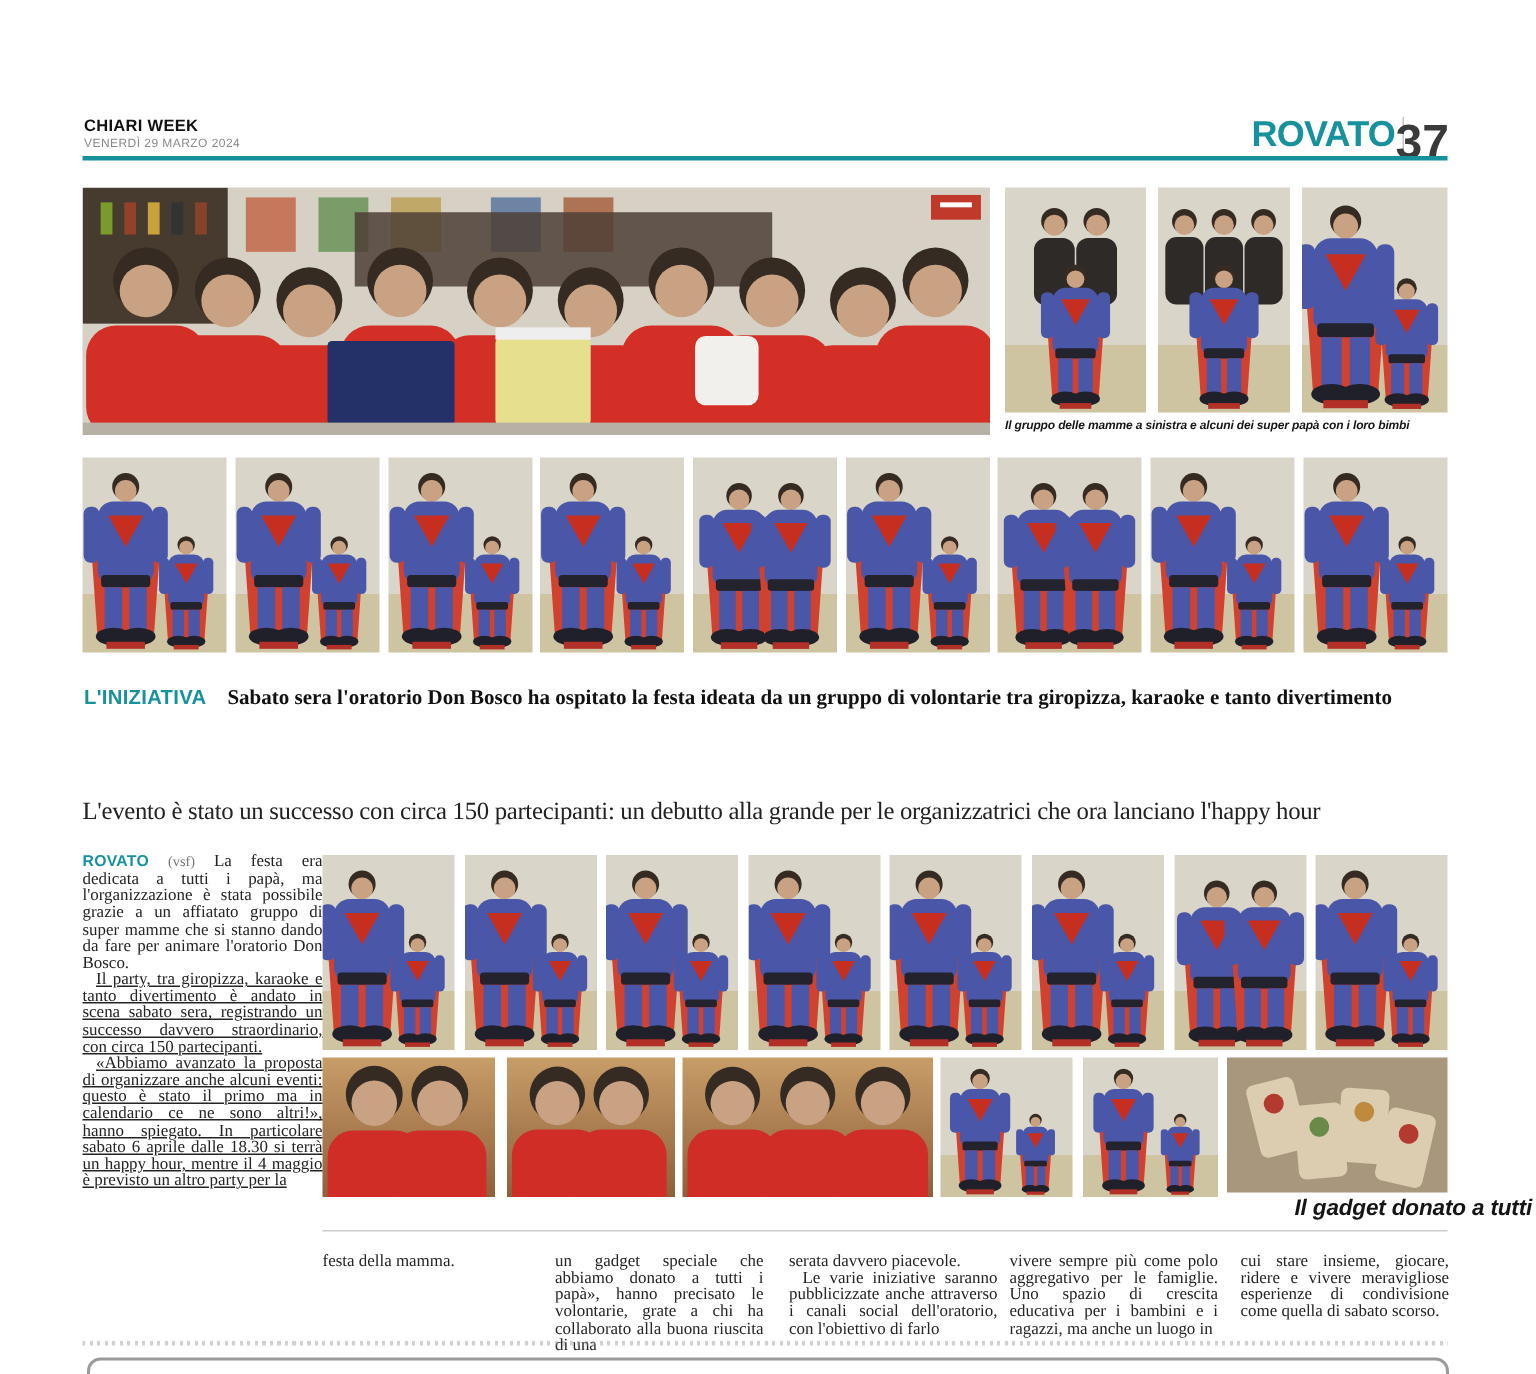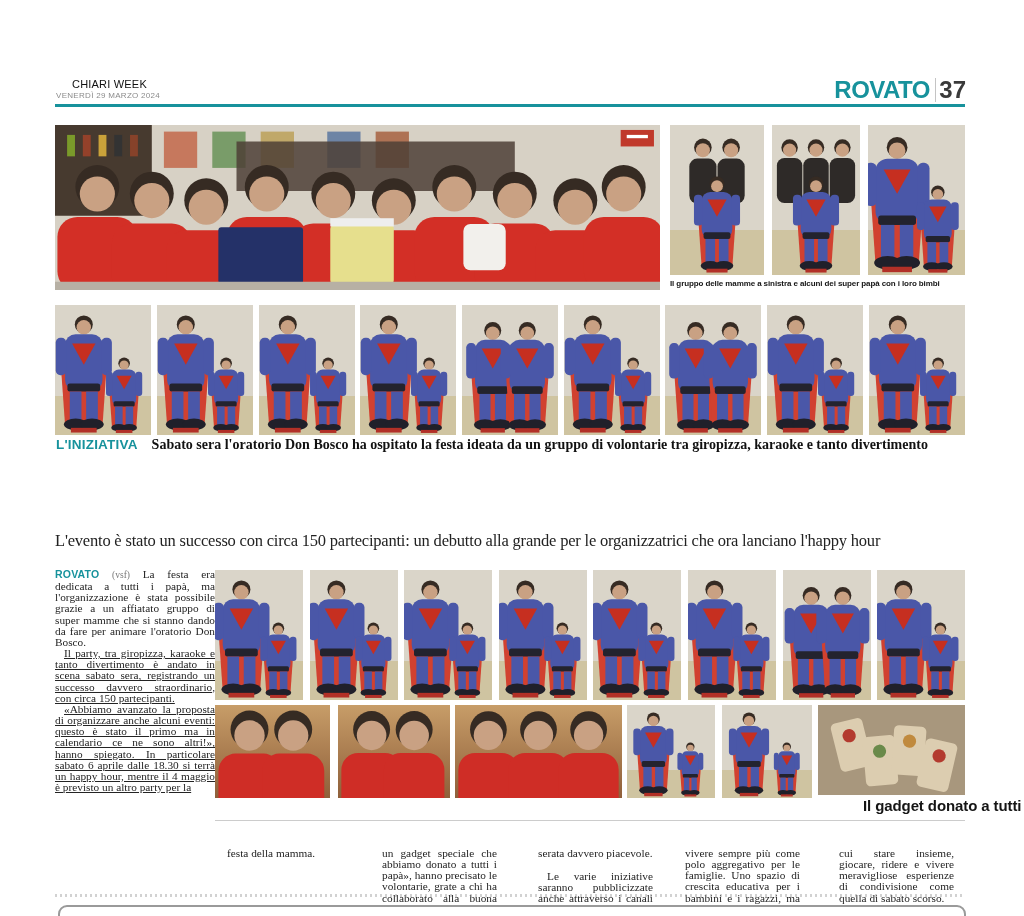--- a/index.html
+++ b/index.html
@@ -1,67 +1,67 @@
 <!DOCTYPE html>
 <html><head>
 <meta charset="utf-8">
 <style>
   html,body{margin:0;padding:0;background:#ffffff;}
   .page{position:relative;width:1024px;height:916px;background:#fff;overflow:hidden;
         font-family:"Liberation Serif",serif;color:#1f1f1f;}
   .abs{position:absolute;}
 
   
-  .paper-name{left:72px;top:78px;font-family:"Liberation Sans",sans-serif;font-weight:normal;
+  .paper-name{left:56px;top:78px;font-family:"Liberation Sans",sans-serif;font-weight:bold;
               font-size:11px;letter-spacing:.2px;color:#111;}
   .paper-date{left:56px;top:91px;font-family:"Liberation Sans",sans-serif;font-size:8px;
               color:#8b8b8b;letter-spacing:.3px;}
   .section{right:94px;top:76px;font-family:"Liberation Sans",sans-serif;font-weight:bold;
            font-size:24px;color:#17929c;letter-spacing:-.5px;}
   .pagenum{right:58px;top:76px;font-family:"Liberation Sans",sans-serif;font-weight:bold;
-           font-size:24px;color:#3a3a3a;}
+           font-size:32px;color:#3a3a3a;}
   .pagenum-sep{right:88px;top:78px;width:1px;height:24px;background:#c4c4c4;}
   .teal-rule{left:55px;top:104px;width:910px;height:3px;background:#17929c;}
 
   
   .photo{position:absolute;overflow:hidden;
          background:linear-gradient(#dad5c9 0 70%,#cfc4a1 70% 100%);}
   .photo.k-w{background:linear-gradient(#c79d68,#8f5f3a);}
   .photo.k-bag{background:#a8977d;}
   .photo.k-bar{background:#d7d1c5;}
   .photo svg{display:block;}
 
   
   .caption{font-family:"Liberation Sans",sans-serif;font-weight:bold;color:#151515;
-           font-size:8px;letter-spacing:-.1px;white-space:nowrap;}
+           font-size:8px;letter-spacing:-.1px;white-space:nowrap;font-style:italic;}
   .cap-top{left:670px;top:279px;}
   .cap-gadget{left:863px;top:797px;font-size:15px;}
 
   
-  .kicker{left:56px;top:435px;width:909px;white-space:nowrap;}
+  .kicker{left:56px;top:456px;width:909px;white-space:nowrap;}
   .kicker-label{font-family:"Liberation Sans",sans-serif;font-weight:bold;font-size:13.5px;
                 color:#17929c;letter-spacing:.2px;margin-right:14px;}
   .kicker-text{font-size:14px;font-weight:bold;color:#111;}
   .headline{left:54px;top:466px;width:912px;font-size:41px;font-weight:bold;color:#181818;
             letter-spacing:-1px;white-space:nowrap;}
   .subhead{left:55px;top:531px;width:910px;font-size:16.5px;color:#222;white-space:nowrap;
            letter-spacing:-.2px;}
 
   
   .col1{left:55px;top:569px;width:160px;font-size:11.3px;line-height:11.15px;
         text-align:justify;color:#242424;}
   .col1 p{margin:0;}
   .col1 p + p{text-indent:9px;text-decoration:underline;}
   .lead-label{font-family:"Liberation Sans",sans-serif;font-weight:bold;font-size:10.5px;
               color:#17929c;letter-spacing:.2px;}
   .lead-byline{font-size:9.5px;color:#777;}
   .bcols-rule{left:215px;top:820px;width:750px;height:1px;background:#cccccc;}
   .bcol{top:836px;width:139px;font-size:11.3px;line-height:11.15px;text-align:justify;
         color:#242424;}
-  .bcol p{margin:12px;}
+  .bcol p{margin:0;}
   .bcol p + p{text-indent:9px;}
   .bcol p:empty{display:none;}
 
   
   .microprint{left:55px;top:894px;width:910px;height:3px;opacity:.45;
     background:repeating-linear-gradient(90deg,#9a9a9a 0 2px,transparent 2px 5px);}
   .ad-box{left:58px;top:905px;width:904px;height:40px;border:2px solid #9a9a9a;
           border-radius:9px;background:#fff;}
 </style>
 </head>

